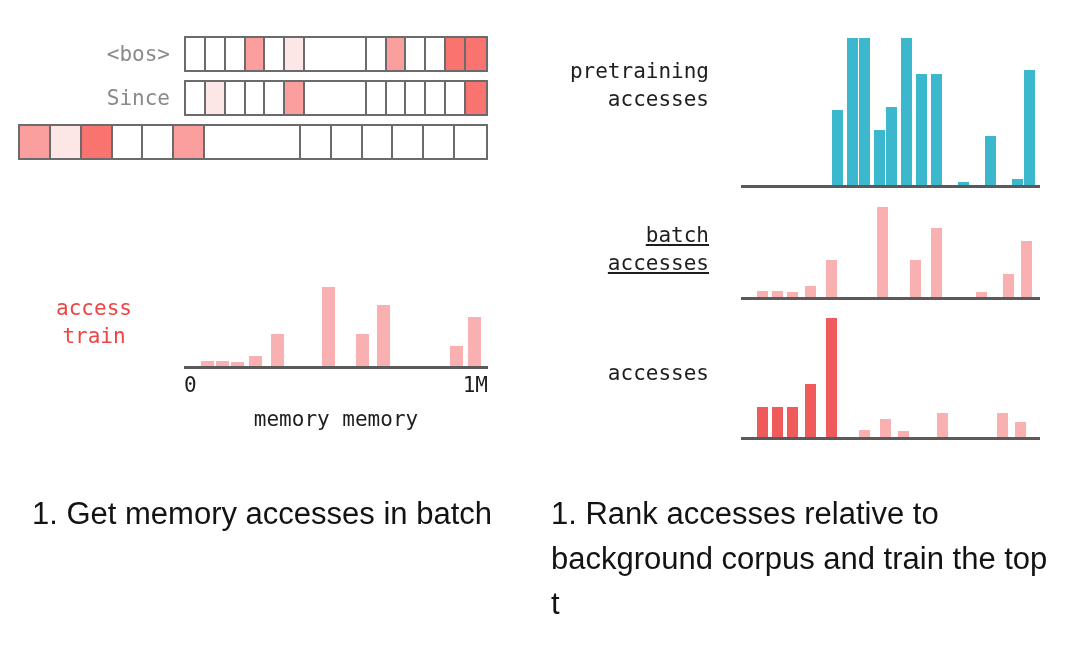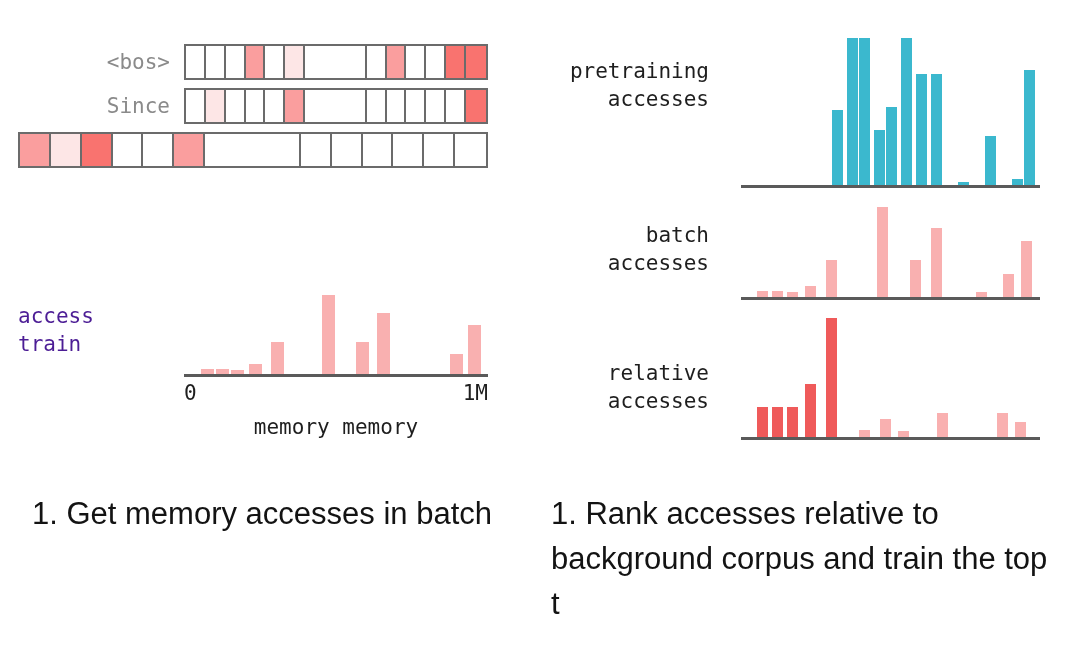--- a/index.html
+++ b/index.html
@@ -13,21 +13,21 @@
     position: relative;
     font-family: "Liberation Sans", sans-serif;
     overflow: hidden;
   }
 
   .mono { font-family: "DejaVu Sans Mono", "Liberation Mono", monospace; }
 
   
   #left-panel {
     position: absolute;
-    left: 0; top: 8px;
+    left: 0; top: 0;
     width: 520px; height: 470px;
   }
 
   
   #token-grid {
     position: absolute;
     left: 18px; top: 36px;
     width: 470px;
   }
   .token-row {
@@ -63,24 +63,24 @@
   
   #access-count-chart {
     position: absolute;
     left: 18px; top: 285px;
     width: 470px;
   }
   .ac-label {
     position: absolute;
     left: 0; top: 10px;
     width: 152px;
-    text-align: left;
+    text-align: center;
     padding-right: 14px;
     font-size: 21px;
-    color: #4c1d95;
+    color: #ef4444;
     line-height: 1.32;
   }
   .ac-plot {
     position: absolute;
     left: 166px; top: 0;
     width: 304px; height: 84px;
   }
   .bars {
     position: absolute;
     left: 0; bottom: 0;
@@ -265,21 +265,21 @@
           <div class="bar" style="left: 63.5%; width: 11px; height: 76%; background: rgb(59, 184, 206);"></div>
           <div class="bar" style="left: 72.5%; width: 11px; height: 4%; background: rgb(59, 184, 206);"></div>
           <div class="bar" style="left: 81.5%; width: 11px; height: 35%; background: rgb(59, 184, 206);"></div>
           <div class="bar" style="left: 90.5%; width: 11px; height: 6%; background: rgb(59, 184, 206);"></div>
           <div class="bar" style="left: 94.5%; width: 11px; height: 79%; background: rgb(59, 184, 206);"></div>
         </div>
         <div class="axis-line"></div>
       </div>
     </div>
     <div class="rp-chart" style="top: 205px; height: 105px;">
-      <div class="rp-label mono" style="top: 17px;">
+      <div class="rp-label mono" style="top: 17px; text-decoration: underline;">
         <div>batch</div>
         <div>accesses</div>
       </div>
       <div class="rp-plot" style="top: 0px; height: 95px;">
         <div class="bars">
           <div class="bar" style="left: 5.5%; width: 11px; height: 9%; background: rgb(249, 176, 176);"></div>
           <div class="bar" style="left: 10.5%; width: 11px; height: 9%; background: rgb(249, 176, 176);"></div>
           <div class="bar" style="left: 15.5%; width: 11px; height: 8%; background: rgb(249, 176, 176);"></div>
           <div class="bar" style="left: 21.5%; width: 11px; height: 15%; background: rgb(249, 176, 176);"></div>
           <div class="bar" style="left: 28.5%; width: 11px; height: 42%; background: rgb(249, 176, 176);"></div>
@@ -288,21 +288,20 @@
           <div class="bar" style="left: 63.5%; width: 11px; height: 76%; background: rgb(249, 176, 176);"></div>
           <div class="bar" style="left: 78.5%; width: 11px; height: 8%; background: rgb(249, 176, 176);"></div>
           <div class="bar" style="left: 87.5%; width: 11px; height: 27%; background: rgb(249, 176, 176);"></div>
           <div class="bar" style="left: 93.5%; width: 11px; height: 62%; background: rgb(249, 176, 176);"></div>
         </div>
         <div class="axis-line"></div>
       </div>
     </div>
     <div class="rp-chart" style="top: 318px; height: 132px;">
       <div class="rp-label mono" style="top: 42px;">
-        <div>relative</div>
         <div>accesses</div>
       </div>
       <div class="rp-plot" style="top: 0px; height: 122px;">
         <div class="bars">
           <div class="bar" style="left: 5.5%; width: 11px; height: 27%; background: rgb(239, 90, 90);"></div>
           <div class="bar" style="left: 10.5%; width: 11px; height: 27%; background: rgb(239, 90, 90);"></div>
           <div class="bar" style="left: 15.5%; width: 11px; height: 27%; background: rgb(239, 90, 90);"></div>
           <div class="bar" style="left: 21.5%; width: 11px; height: 46%; background: rgb(239, 90, 90);"></div>
           <div class="bar" style="left: 28.5%; width: 11px; height: 100%; background: rgb(239, 90, 90);"></div>
           <div class="bar" style="left: 39.5%; width: 11px; height: 8%; background: rgb(249, 176, 176);"></div>

